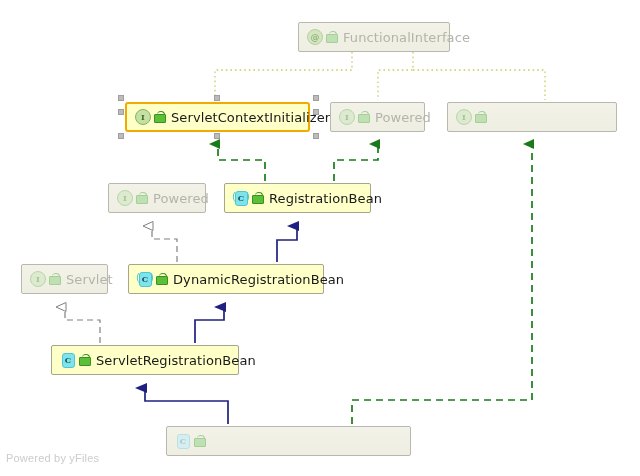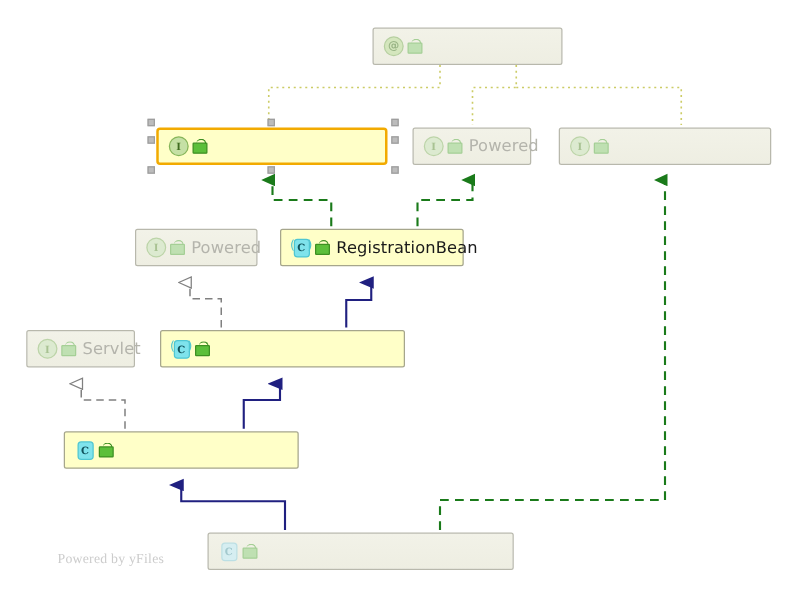--- a/index.html
+++ b/index.html
@@ -169,26 +169,25 @@
     width: 6px;
     height: 6px;
     background: #bcbcbc;
     border: 1px solid #9e9e9e;
     box-sizing: border-box;
   }
   
   #watermark {
     position: absolute;
     left: 6px;
-    bottom: 23px;
+    bottom: 12px;
     font-size: 11px;
     color: #cccccc;
     letter-spacing: 0.2px;
-    font-family: Liberation Serif, serif;
-    margin-left: 40px;
+    font-family: Liberation Sans, sans-serif;
   }
 </style>
 </head>
 <body>
 
 <div id="diagram">
 
   <svg id="edge-layer" width="640" height="476" viewBox="0 0 640 476" xmlns="http://www.w3.org/2000/svg">
     <defs>
       <marker id="arrow-green" markerWidth="12" markerHeight="12" refX="5" refY="9" orient="auto" markerUnits="userSpaceOnUse">
@@ -241,30 +240,32 @@
   </svg>
 
   <div class="node inactive" style="left:298px; top:22px; width:152px;">
     <span class="type-icon annot">
       <span class="disc">@</span>
     </span>
     <span class="lock-icon dim">
       <span class="shackle"></span>
         <span class="body"></span>
     </span>
+    <span class="node-label">FunctionalInterface</span>
   </div>
 
   <div class="node selected" style="left:125px; top:102px; width:185px;">
     <span class="type-icon iface">
       <span class="disc">I</span>
     </span>
     <span class="lock-icon">
       <span class="shackle"></span>
         <span class="body"></span>
     </span>
+    <span class="node-label">ServletContextInitializer</span>
   </div>
 
   <div class="handle" style="left:118px; top:109px;"></div>
   <div class="handle" style="left:118px; top:95px;"></div>
   <div class="handle" style="left:118px; top:133px;"></div>
   <div class="handle" style="left:214px; top:95px;"></div>
   <div class="handle" style="left:214px; top:133px;"></div>
   <div class="handle" style="left:313px; top:95px;"></div>
   <div class="handle" style="left:313px; top:109px;"></div>
   <div class="handle" style="left:313px; top:133px;"></div>
@@ -328,30 +329,32 @@
   <div class="node active-class" style="left:128px; top:264px; width:196px;">
     <span class="type-icon cls">
       <span class="paren l">(</span>
       <span class="disc">C</span>
       <span class="paren r">)</span>
     </span>
     <span class="lock-icon">
       <span class="shackle"></span>
         <span class="body"></span>
     </span>
+    <span class="node-label">DynamicRegistrationBean</span>
   </div>
 
   <div class="node active-class" style="left:51px; top:345px; width:188px;">
     <span class="type-icon cls plain">
       <span class="disc">C</span>
     </span>
     <span class="lock-icon">
       <span class="shackle"></span>
         <span class="body"></span>
     </span>
+    <span class="node-label">ServletRegistrationBean</span>
   </div>
 
   <div class="node inactive" style="left:166px; top:426px; width:245px;">
     <span class="type-icon cls dim plain">
       <span class="disc">C</span>
     </span>
     <span class="lock-icon dim">
       <span class="shackle"></span>
         <span class="body"></span>
     </span>

